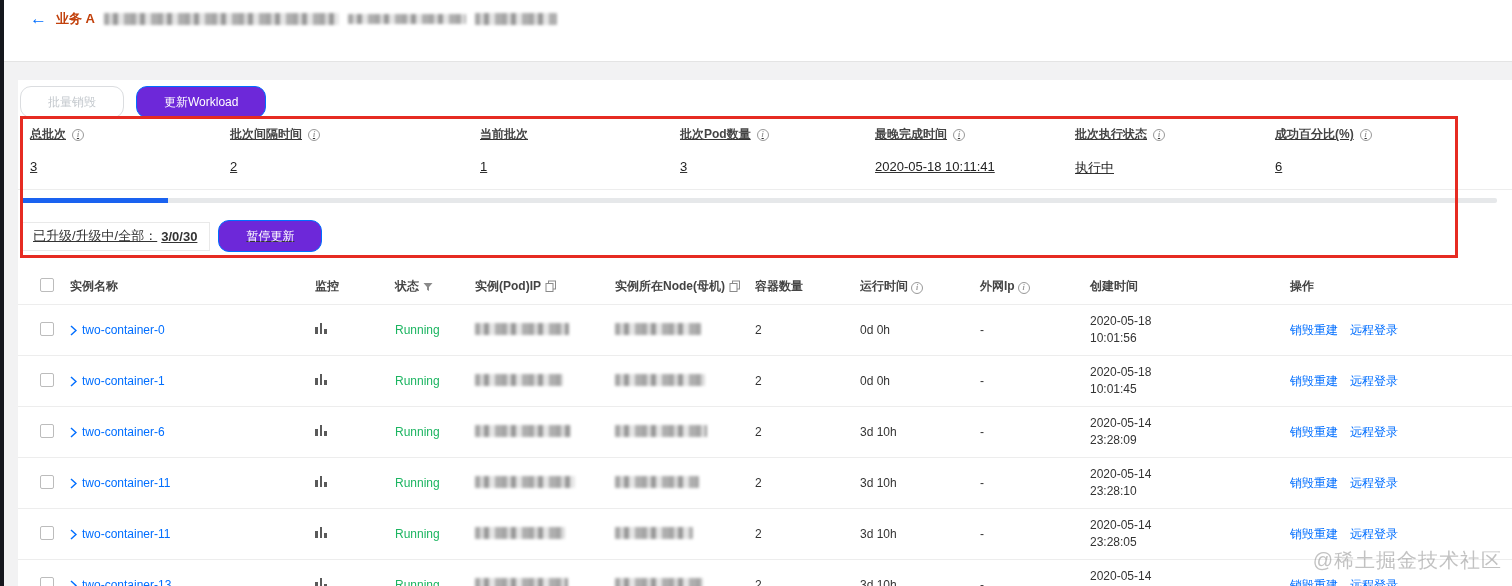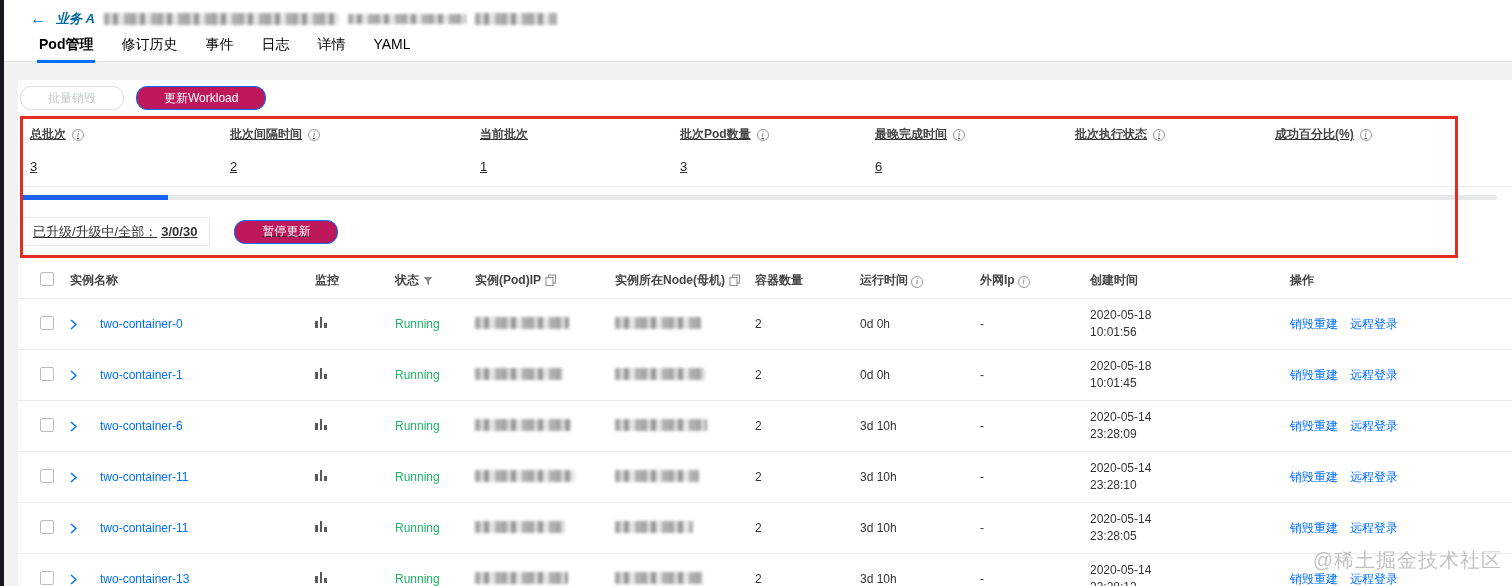--- a/index.html
+++ b/index.html
@@ -6,70 +6,70 @@
   html,body { width:1512px; height:586px; overflow:hidden; background:#fff;
     font-family:"Liberation Sans","DejaVu Sans",sans-serif; color:#333; position:relative; }
 
   
   .left-strip { position:absolute; left:0; top:0; width:4px; height:586px; background:#15171d; z-index:5; }
 
   
   .top-header { margin-left:4px; background:#fff; border-bottom:1px solid #e4e4e4; height:62px; position:relative; }
   .title-row { display:flex; align-items:center; gap:9px; padding:9px 0 0 26px; height:28px; }
   .back-arrow { color:#006eff; font-size:17px; line-height:1; cursor:pointer; font-weight:bold; }
-  .page-title { font-size:13px; color:#0369a1; font-weight:bold; white-space:nowrap;font-style:italic; }
+  .page-title { font-size:13px; color:#c2410c; font-weight:bold; white-space:nowrap; }
   .censored { display:inline-block; height:12px; border-radius:1px; filter:blur(1.4px); opacity:.8;
     background:repeating-linear-gradient(90deg,#8f8f8f 0 5px,#d2d2d2 5px 9px,#7d7d7d 9px 14px,#e0e0e0 14px 20px,#9b9b9b 20px 27px); }
   .tabs { display:flex; padding-left:33px; margin-top:5px; }
   .tab { font-size:14px; color:#000; margin-right:24px; padding:3px 2px 9px; cursor:pointer; position:relative; }
   .tab.active { font-weight:bold; }
   .tab.active::after { content:""; position:absolute; left:0; right:0; bottom:0; height:3px; background:#006eff; }
 
   
   .body-bg { margin-left:4px; background:#f2f2f3; height:524px; }
   .card { margin-left:14px; background:#fff; height:506px; position:relative; top:18px; }
 
   
   .toolbar { display:flex; gap:12px; padding:6px 0 0 2px; height:37px; align-items:flex-start; }
-  .btn { height:24px; font-size:12px; display:inline-flex; align-items:center; justify-content:center;
+  .btn { height:32px; font-size:12px; display:inline-flex; align-items:center; justify-content:center;
     padding:0 27px; cursor:pointer; border-radius:11px; }
   .btn-disabled { background:#fff; border:1px solid #dbdde0; color:#c3c8cd; cursor:not-allowed; }
-  .btn-primary { background:#be185d; border:1px solid #006eff; color:#fff; }
+  .btn-primary { background:#6d28d9; border:1px solid #006eff; color:#fff; }
 
   
   .stats-block { position:relative; padding-top:9px;text-decoration:underline; }
   .stats-labels, .stats-values { display:grid; grid-template-columns:200px 250px 200px 195px 200px 200px auto; padding-left:12px; }
   .stat-label { font-size:12px; color:#444; font-weight:bold; display:flex; align-items:center; gap:3px; }
   .stat-value { font-size:13px; color:#222; }
   .stats-values { margin-top:16px; }
   .stats-sep { border-top:1px solid #ededed; margin-top:12px; }
   .progress { margin:8px 15px 0 2px; height:5px; background:#e6e8ea; border-radius:2px; overflow:hidden; }
   .progress-fill { height:100%; background:#1a62f0; }
-  .upgrade-row { display:flex; align-items:center; gap:24px; margin:17px 10px 0 2px; padding-bottom:16px; }
+  .upgrade-row { display:flex; align-items:center; gap:8px; margin:17px 10px 0 2px; padding-bottom:16px; }
   .upgrade-summary { border:1px solid #e9e9e9; background:#fff; height:29px; display:inline-flex; align-items:center;
     padding:0 12px; font-size:13px; color:#333; }
   .upgrade-summary b { margin-left:4px; }
 
   
   .red-annotation { position:absolute; left:20px; top:116px; width:1438px; height:142px;
     border:3px solid #e62b22; z-index:9; pointer-events:none; }
 
   
   .info-icon { width:12px; height:12px; border:1px solid #999; border-radius:50%; display:inline-flex;
     align-items:center; justify-content:center; font-size:8px; color:#999; margin-left:3px; flex:none;
     font-family:"Liberation Serif",serif; font-style:italic; cursor:pointer; }
   .icon-svg { vertical-align:middle; margin-left:4px; cursor:pointer; }
 
   
   table { width:100%; border-collapse:collapse; table-layout:fixed; }
   th { font-size:12px; color:#444; font-weight:bold; text-align:left; padding:10px 8px 9px; white-space:nowrap; }
   td { font-size:12px; color:#333; padding:8px; height:50px; border-top:1px solid #ededed; white-space:nowrap; }
   thead th:first-child, tbody td:first-child { padding-left:22px; }
   .checkbox { width:14px; height:14px; border:1px solid #bcbcbc; border-radius:2px; background:#fff; cursor:pointer; display:inline-block; }
-  .name-cell { color:#006eff; cursor:pointer; display:flex; align-items:center; gap:23px; }
+  .name-cell { color:#006eff; cursor:pointer; display:flex; align-items:center; gap:5px; }
   .chevron { display:inline-flex; flex:none; }
   .monitor-icon { display:inline-flex; align-items:flex-end; gap:2px; cursor:pointer; height:11px; }
   .monitor-icon i { display:block; width:2.5px; background:#5a5a5a; }
   .monitor-icon i:nth-child(1){ height:7px; } .monitor-icon i:nth-child(2){ height:11px; } .monitor-icon i:nth-child(3){ height:5px; }
   .status-running { color:#1cb561; }
   .created-cell div { line-height:17px; }
   .op-link { color:#006eff; cursor:pointer; margin-right:12px; }
 
   
   .watermark { position:absolute; right:10px; bottom:12px; font-size:20px; color:rgba(110,110,110,.42);
@@ -81,28 +81,20 @@
 <div class="left-strip"></div>
 
 <div class="top-header">
   <div class="title-row">
     <span class="back-arrow">←</span>
     <span class="page-title">业务 A</span>
     <span class="censored" style="width:235px"></span>
     <span class="censored" style="width:118px; height:10px"></span>
     <span class="censored" style="width:82px"></span>
   </div>
-  <div class="tabs">
-    <div class="tab active">Pod管理</div>
-    <div class="tab">修订历史</div>
-    <div class="tab">事件</div>
-    <div class="tab">日志</div>
-    <div class="tab">详情</div>
-    <div class="tab">YAML</div>
-  </div>
 </div>
 
 <div class="body-bg">
 <div class="card">
 
   <div class="toolbar">
     <button class="btn btn-disabled">批量销毁</button>
     <button class="btn btn-primary">更新Workload</button>
   </div>
 
@@ -134,20 +126,22 @@
       <div class="stat-label">
             <span>成功百分比(%)</span>
             <span class="info-icon">i</span>
           </div>
     </div>
     <div class="stats-values">
       <div class="stat-value">3</div>
       <div class="stat-value">2</div>
       <div class="stat-value">1</div>
       <div class="stat-value">3</div>
+      <div class="stat-value">2020-05-18 10:11:41</div>
+      <div class="stat-value">执行中</div>
       <div class="stat-value">6</div>
     </div>
     <div class="stats-sep"></div>
     <div class="progress">
       <div class="progress-fill" style="width: 10%;"></div>
     </div>
     <div class="upgrade-row">
       <span class="upgrade-summary">
         <span>已升级/升级中/全部：</span>
         <b>3/0/30</b>

